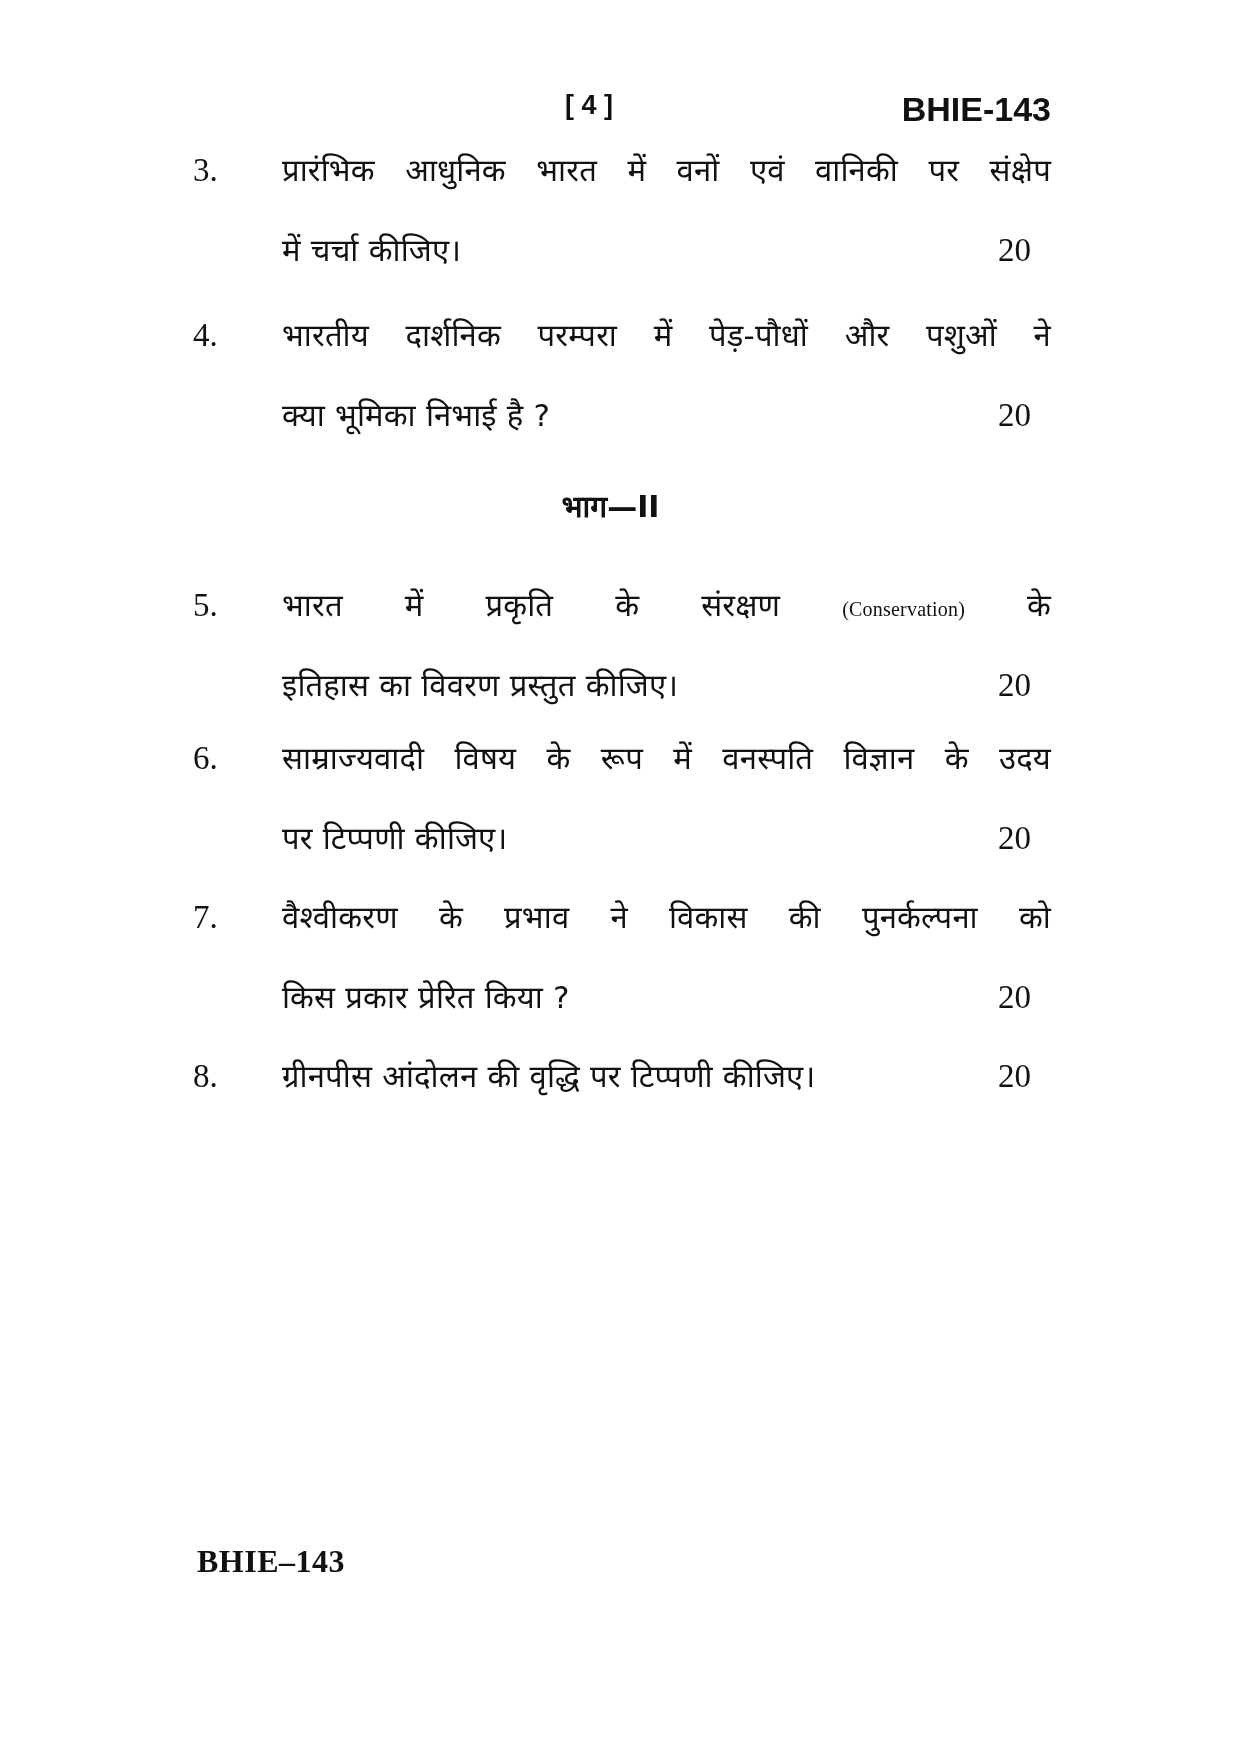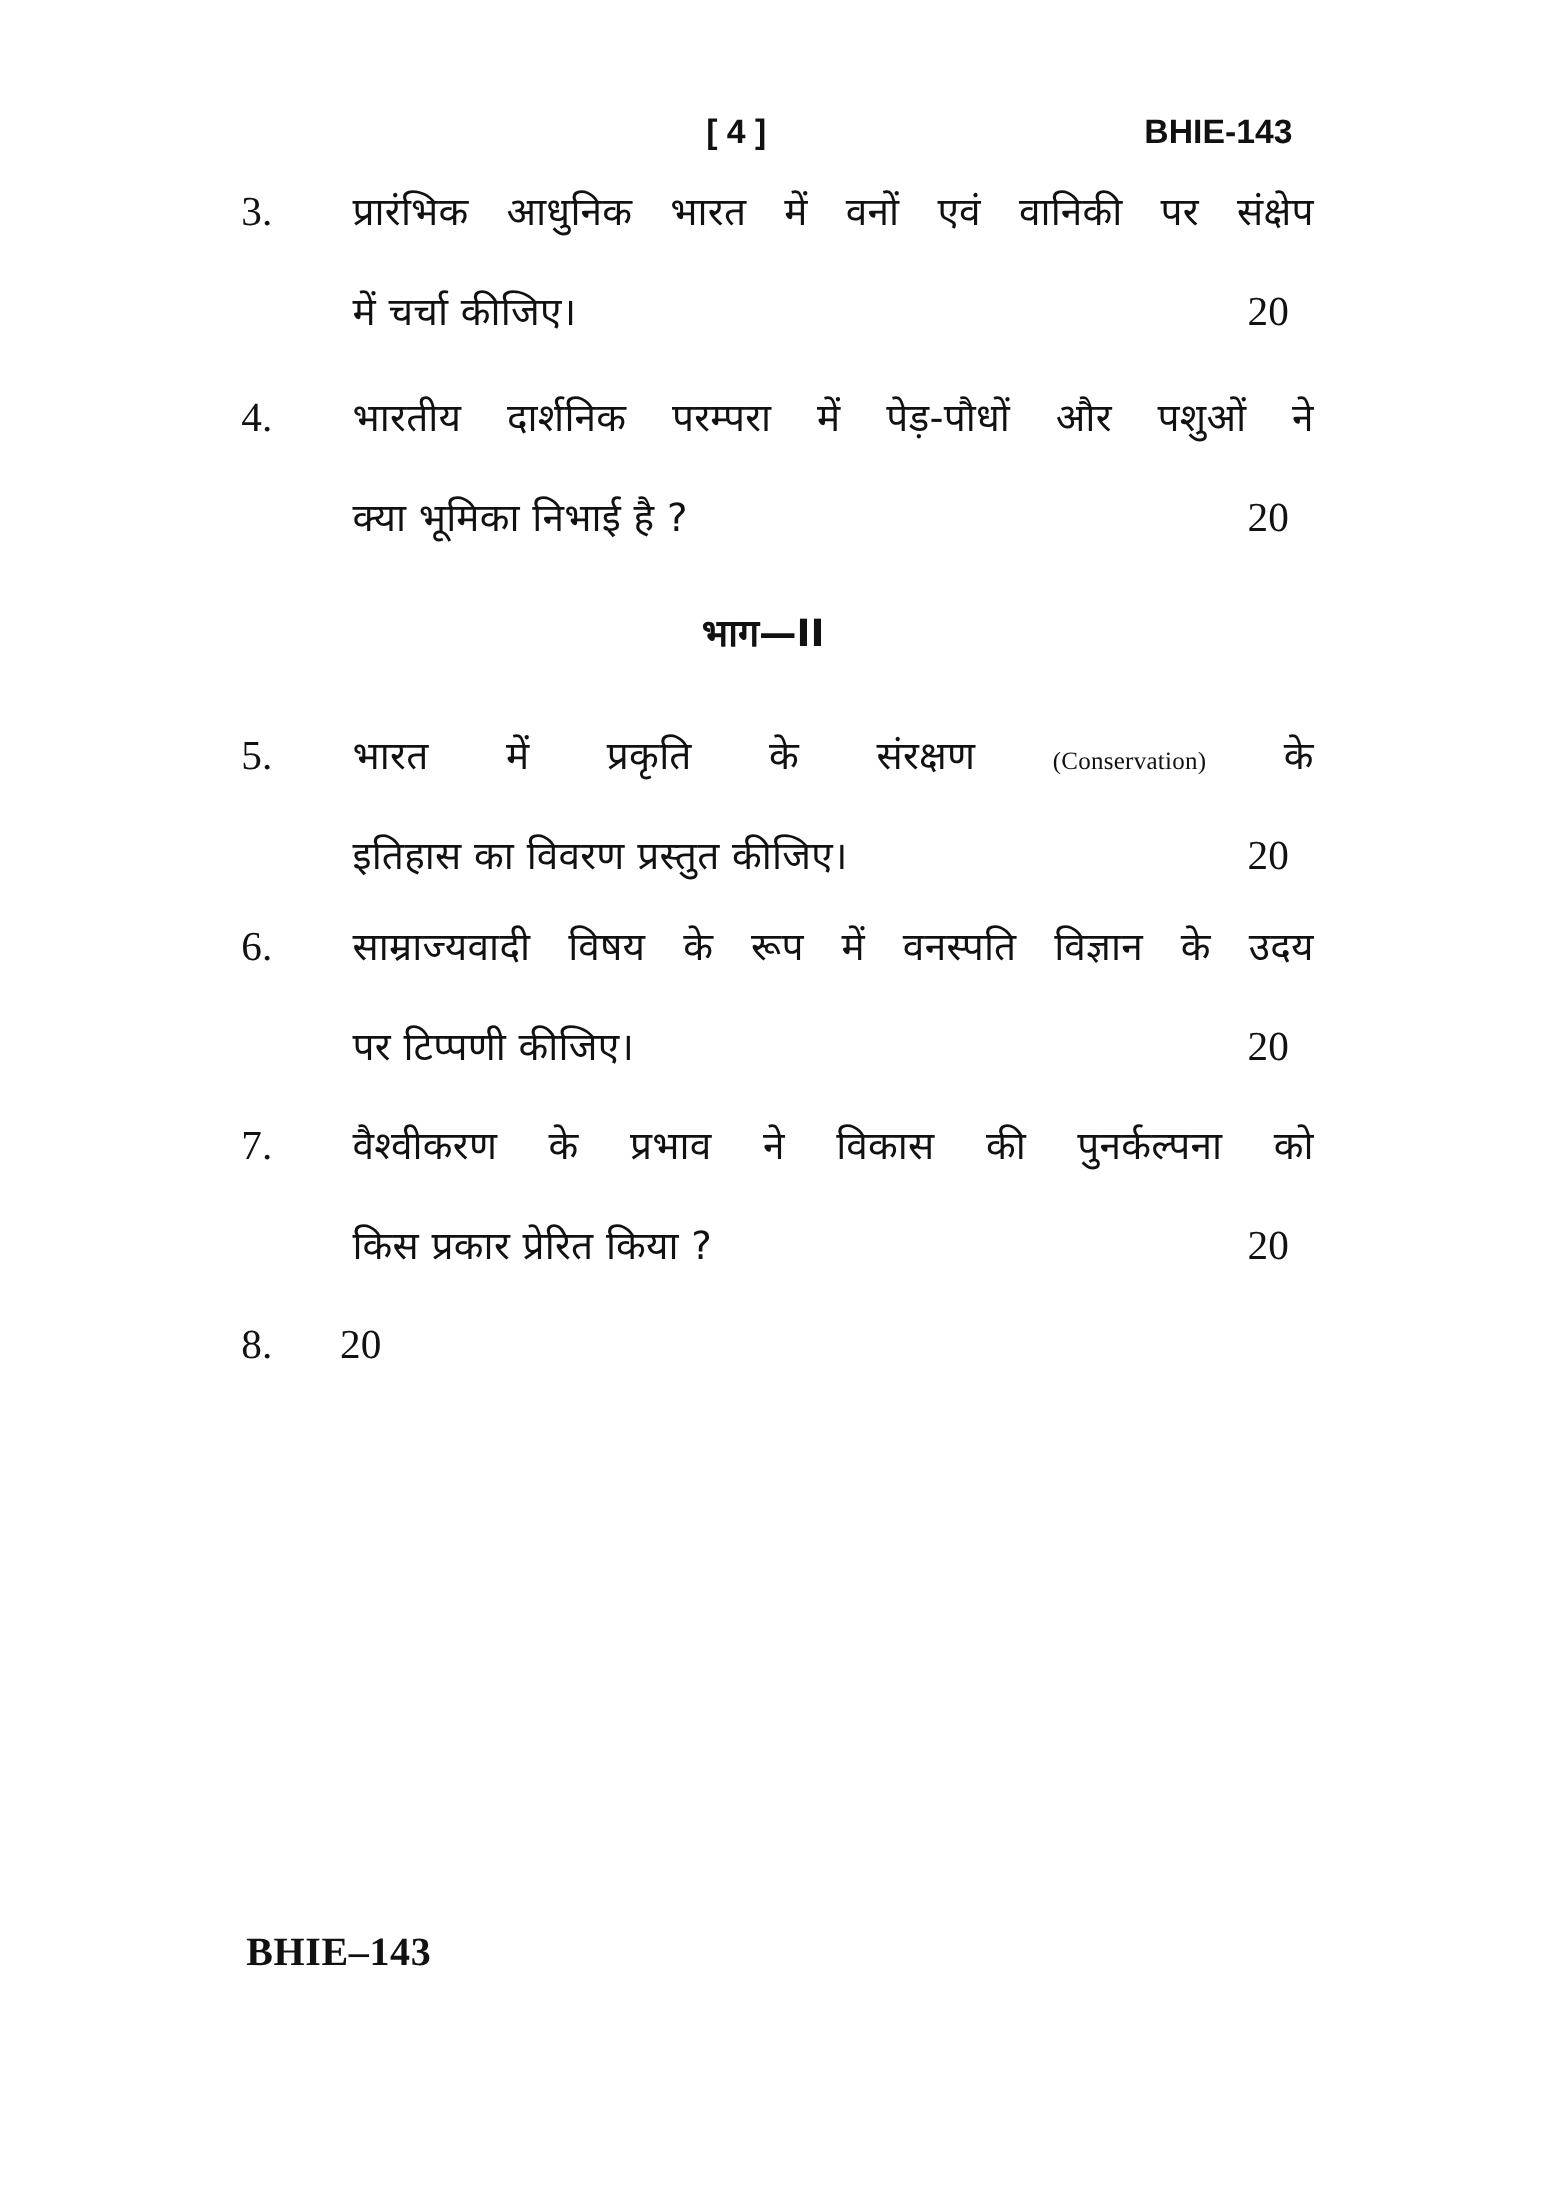--- a/index.html
+++ b/index.html
@@ -17,25 +17,25 @@
     .page-number {
       position: absolute;
       left: 565px;
       top: 90px;
       font-family: "Liberation Sans", sans-serif;
       font-weight: bold;
       font-size: 27px;
     }
     .header-code {
       position: absolute;
-      right: 207px;
+      right: 190px;
       top: 90px;
       font-family: "Liberation Sans", sans-serif;
       font-weight: bold;
-      font-size: 27px;
+      font-size: 34px;
     }
     .question {
       position: absolute;
       left: 193px;
       width: 858px;
     }
     .q-line {
       display: flex;
       align-items: baseline;
       height: 80px;
@@ -162,17 +162,18 @@
   <div class="q-line">
     <span class="q-indent"></span>
     <span class="q-text last">किस प्रकार प्रेरित किया ?</span>
     <span class="q-marks">20</span>
   </div>
 </div>
 
 <div class="question" style="top:1036px;">
   <div class="q-line">
     <span class="q-num">8.</span>
+    <span class="q-text last">ग्रीनपीस आंदोलन की वृद्धि पर टिप्पणी कीजिए।</span>
     <span class="q-marks">20</span>
   </div>
 </div>
 
 <div class="footer-code">BHIE–143</div>
 
 </body></html>

